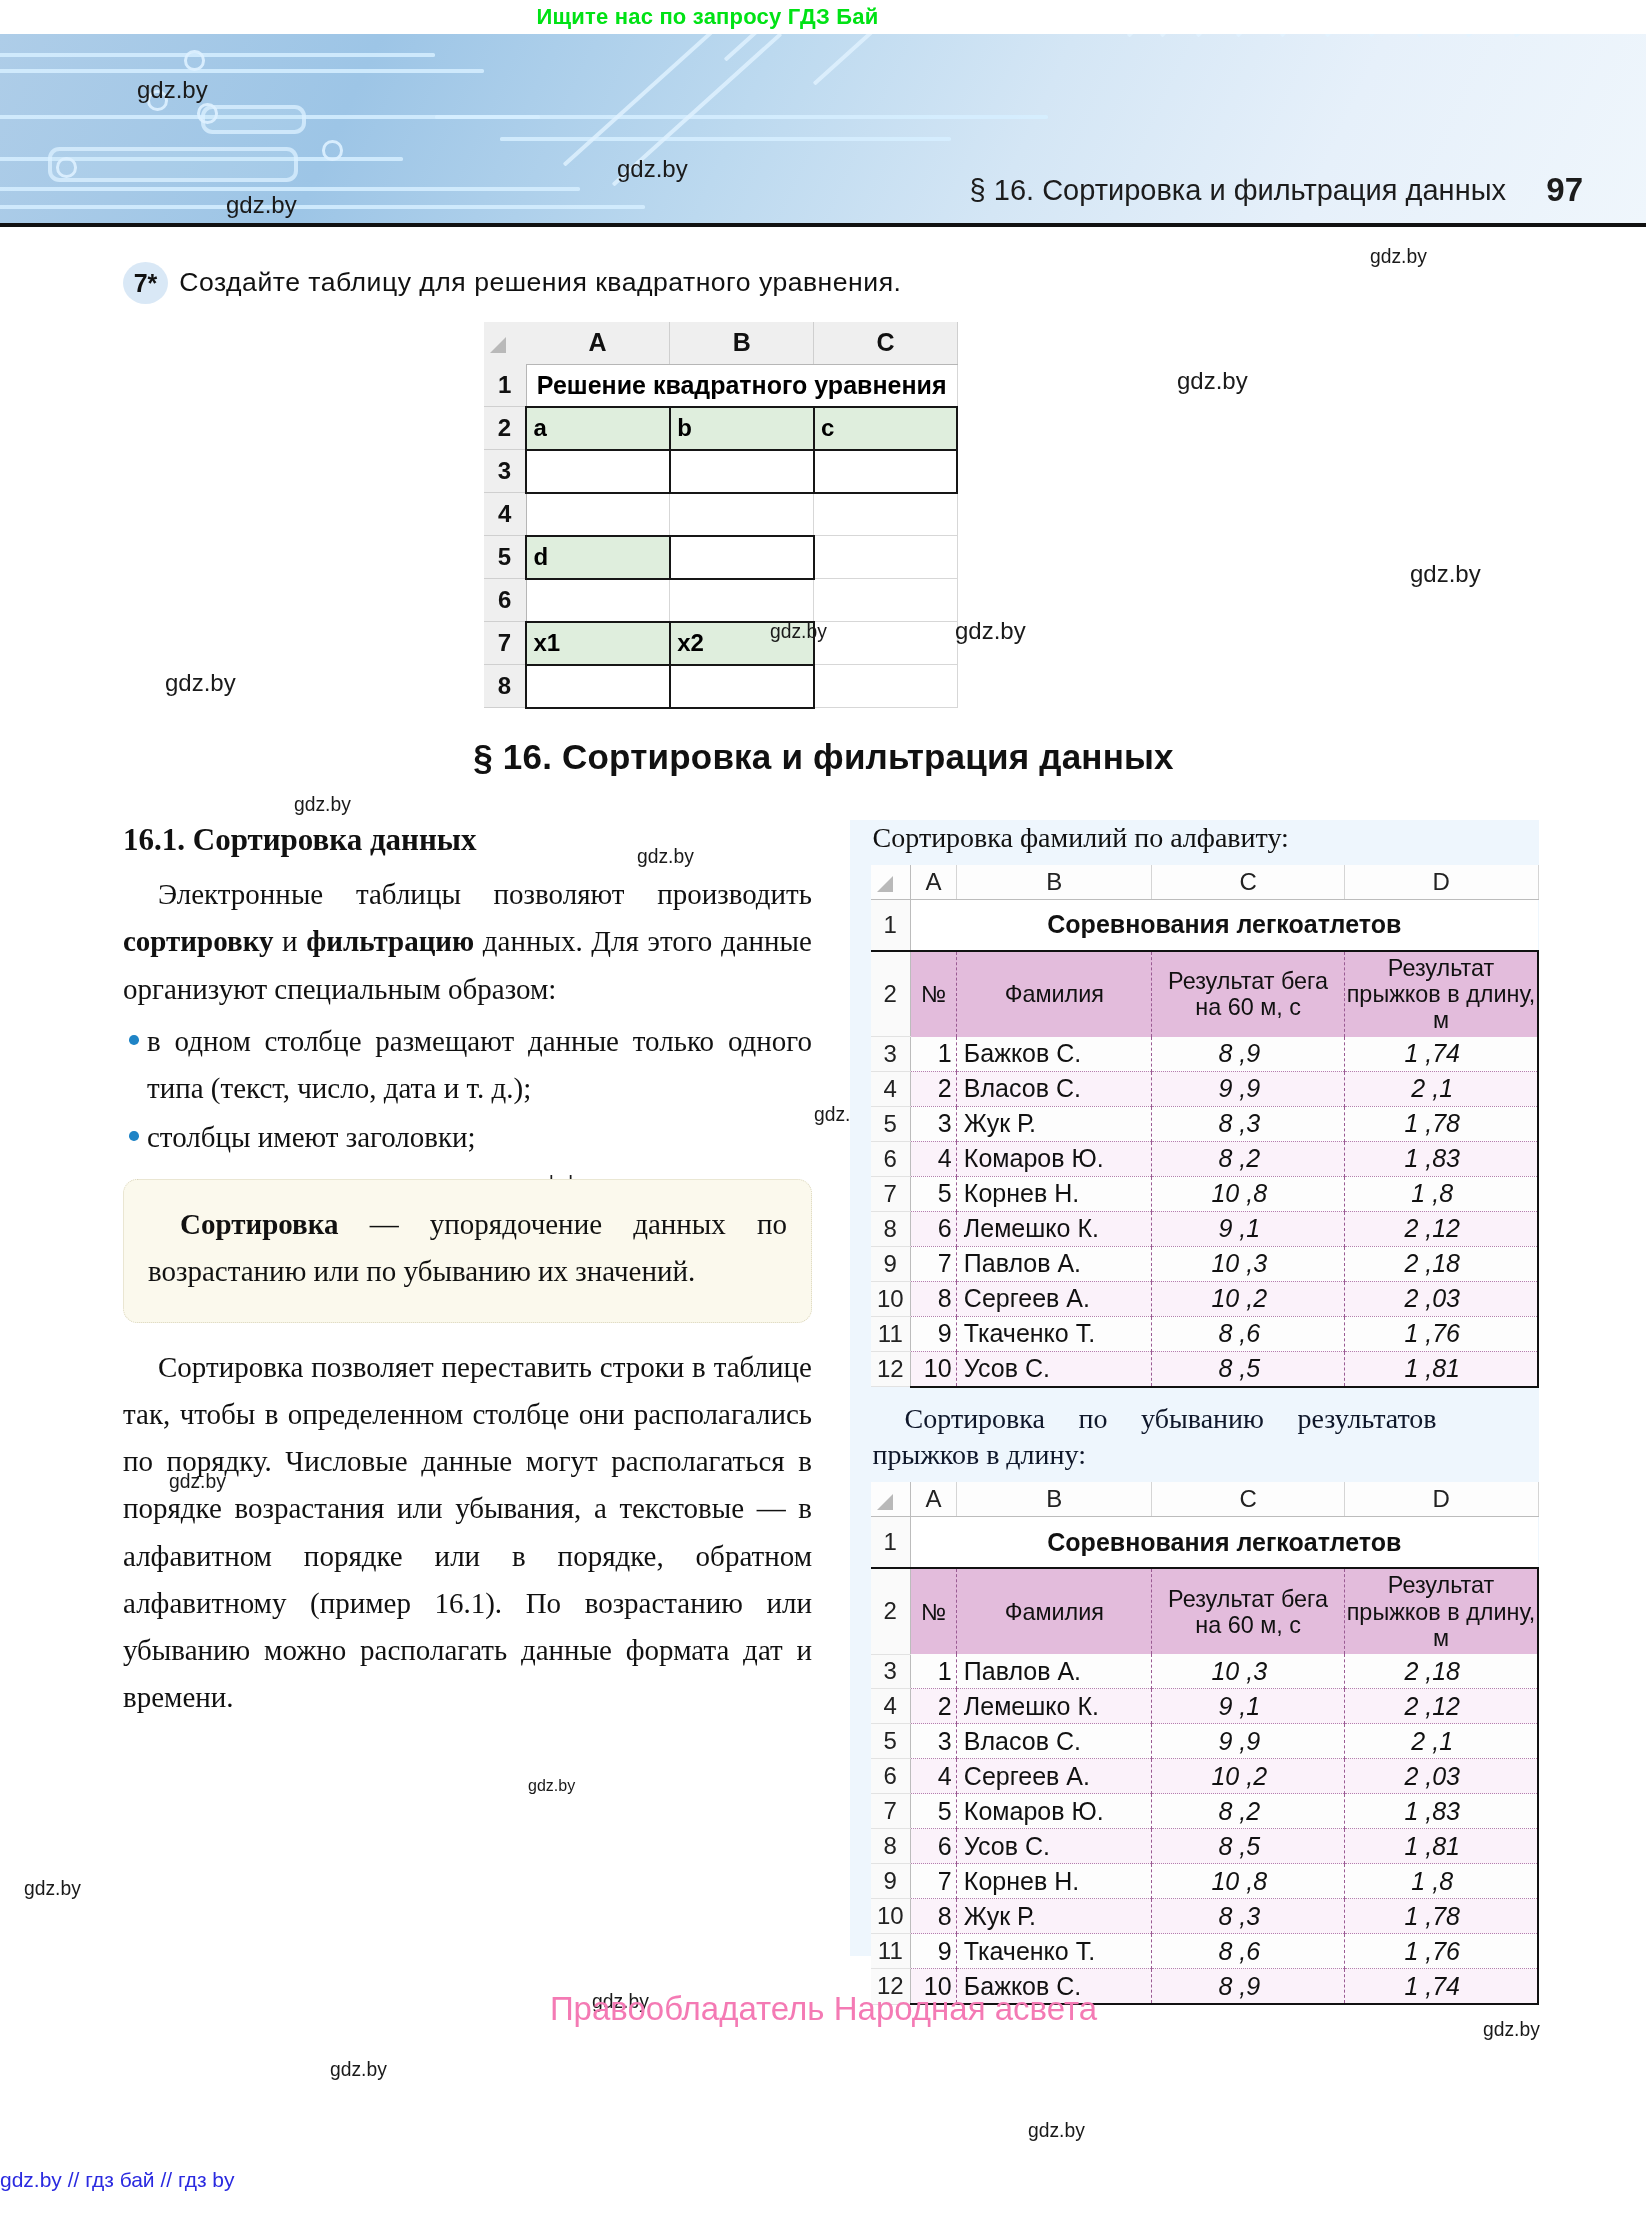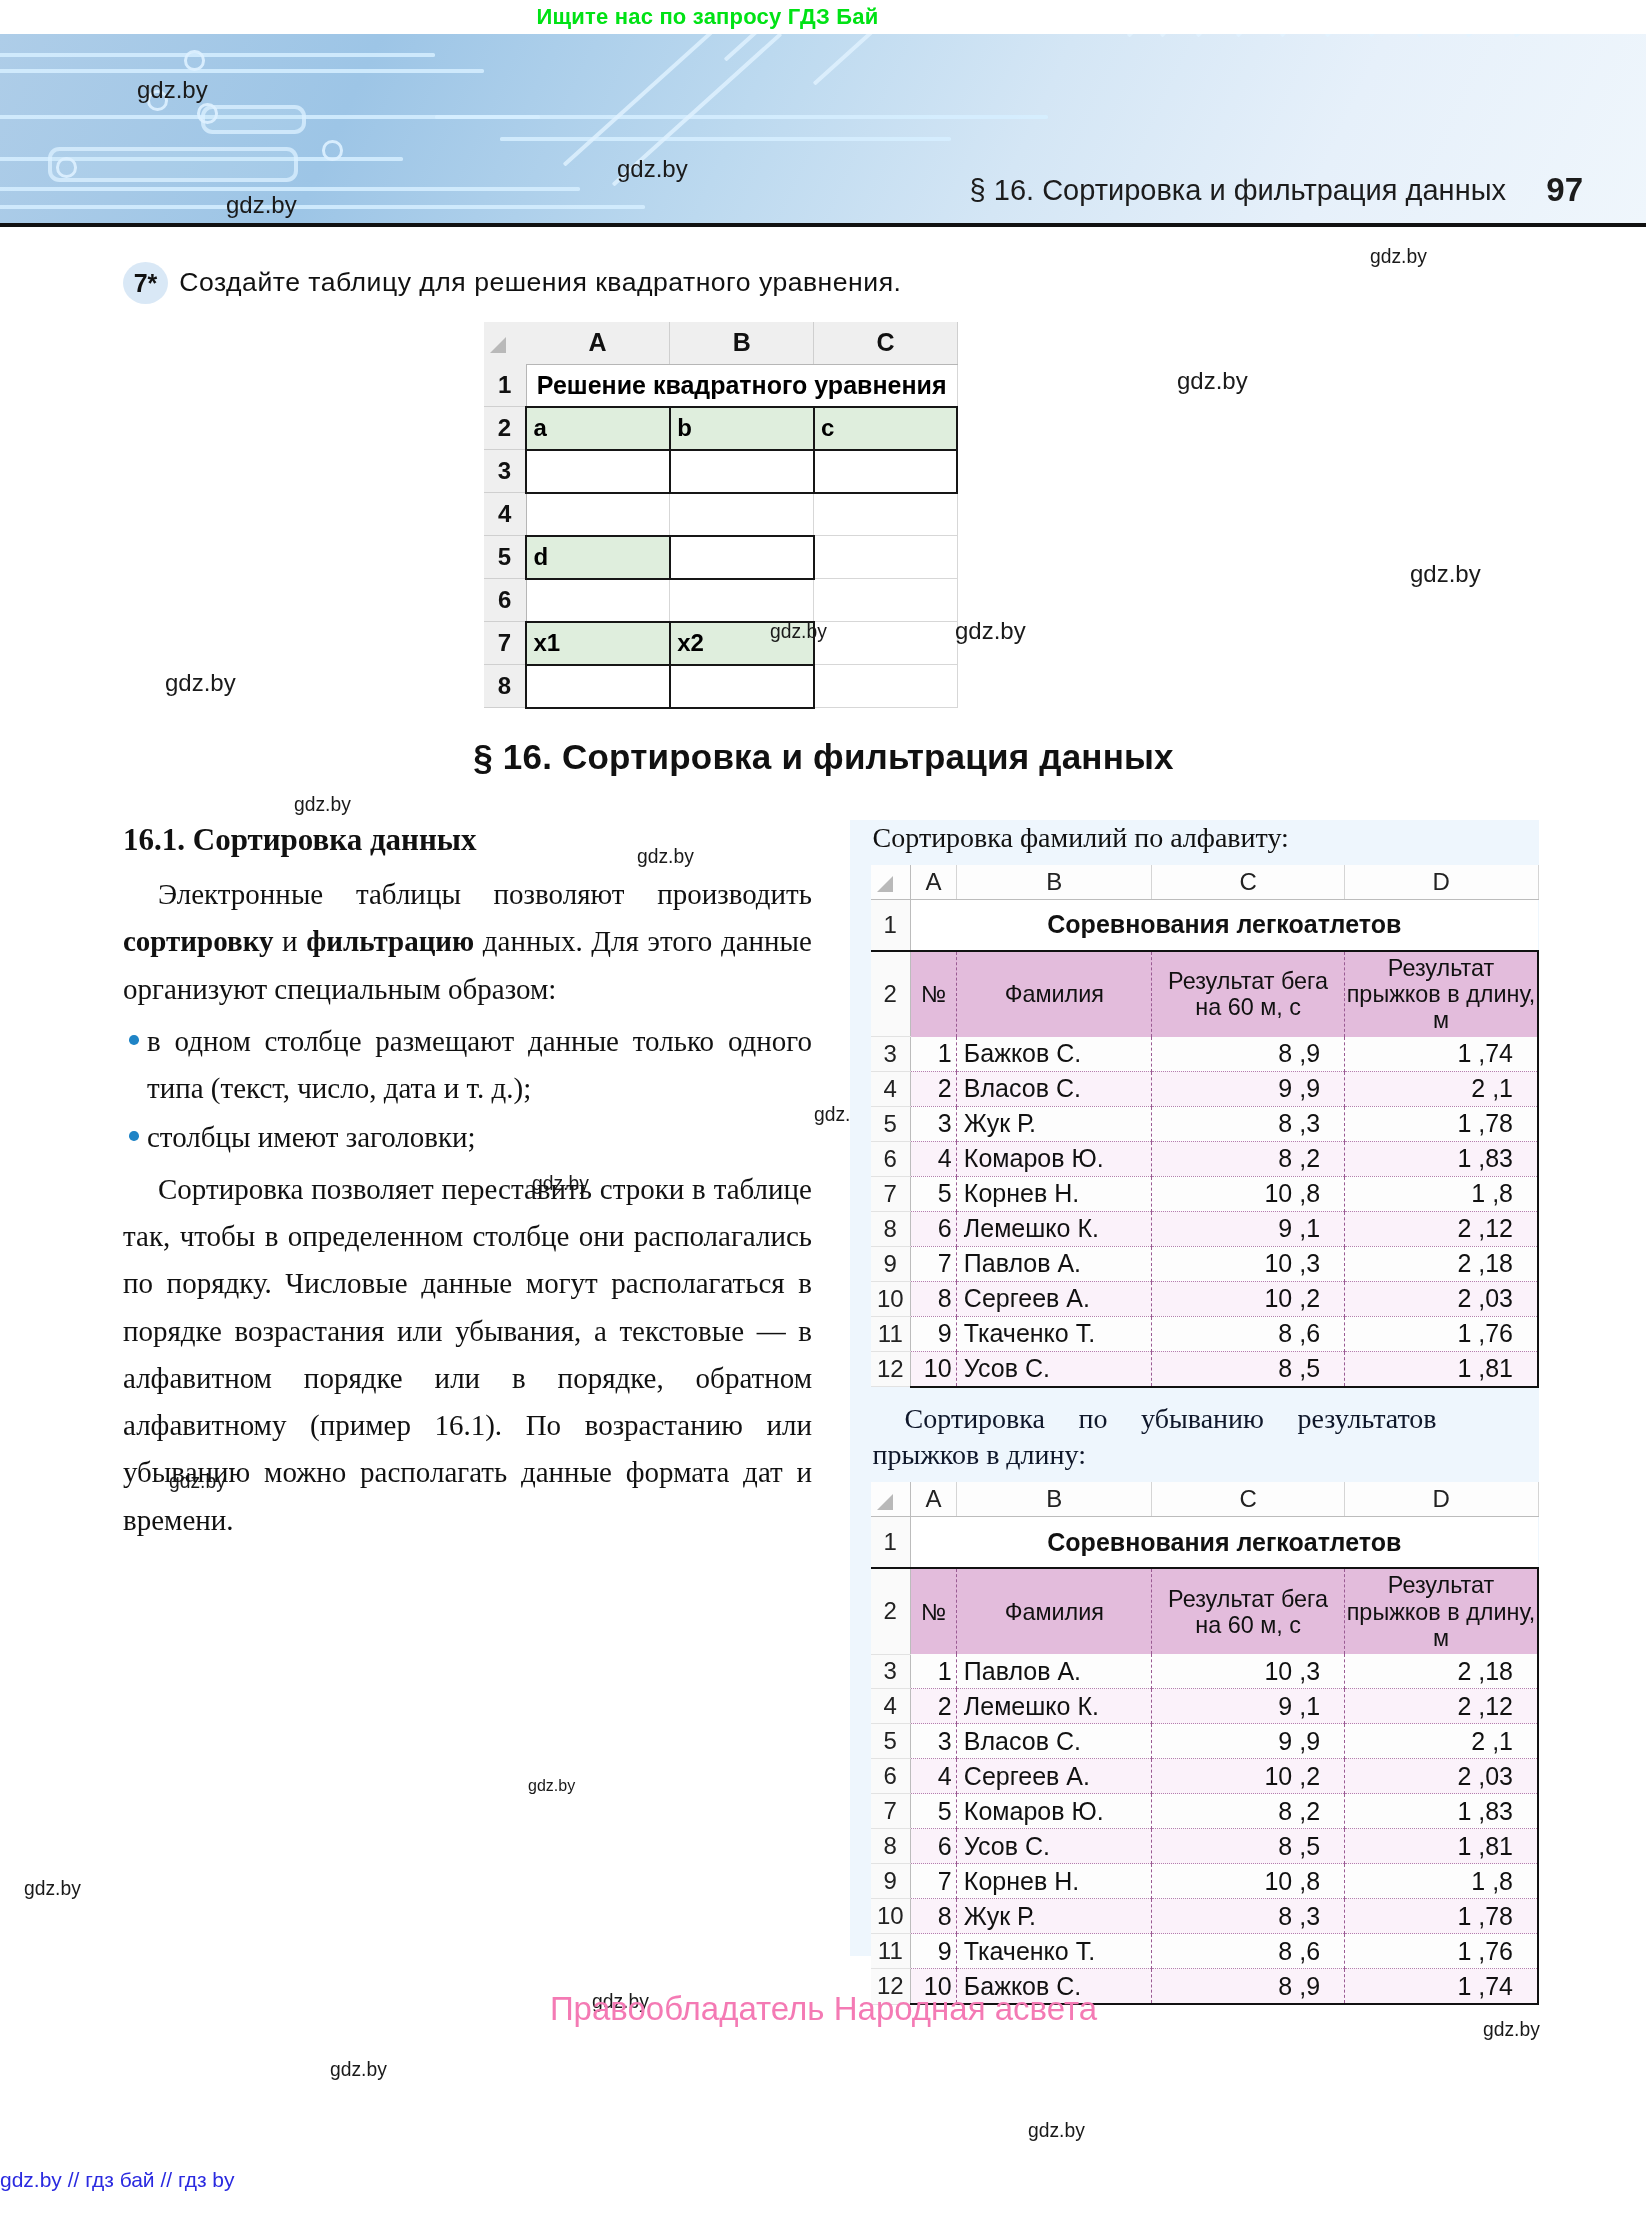--- a/index.html
+++ b/index.html
@@ -180,21 +180,21 @@
   }
   .ath .hd.last { border-right:2.4px solid #111; }
   .ath td.dt {
     background:#fdfdfd; font-size:25px; color:#111; height:34px;
     border-right:1.6px dashed #9a5b93; border-bottom:1.6px dotted #b47fae;
     padding:0 6.4px;
   }
   .ath td.dt.alt { background:#fbf2fa; }
   .ath td.num  { width:35px;  text-align:right; padding-right:4.8px; }
   .ath td.name { width:184px; text-align:left; padding-left:6.4px; }
-  .ath td.val  { width:165px; text-align:right; padding-right:24px; }
+  .ath td.val  { width:165px; text-align:center; padding-right:24px;font-style:italic; }
   .ath td.val.last { border-right:2.4px solid #111; }
   .ath tr.lastrow td.dt { border-bottom:2.4px solid #111; }
   .ath .hdrow-top td { border-top:2.4px solid #111; }
   
   .copyright {
     position:absolute; left:0; top:1990px; width:1647px; text-align:center;
     font-family:"Liberation Sans", sans-serif; font-size:33px; color:#f47ab4;
   }
   .bottom-links {
     position:absolute; left:0; top:2168px; width:1647px; text-align:left;
@@ -338,20 +338,23 @@
 <div class="col-left">
   <h3 class="sub-head">16.1. Сортировка данных</h3>
 
   <p class="para"><span>Электронные таблицы позволяют производить </span><b>сортировку</b><span> и </span><b>фильтрацию</b><span> данных. Для этого данные организуют специальным образом:</span></p>
 
   <ul class="bullets">
     <li>в одном столбце размещают данные только одного типа (текст, число, дата и т. д.);</li>
     <li>столбцы имеют заголовки;</li>
   </ul>
 
+  <div class="definition">
+    <p><b>Сортировка</b><span> — упорядочение данных по возрастанию или по убыванию их значений.</span></p>
+  </div>
 
   <p class="para">Сортировка позволяет переставить строки в таблице так, чтобы в определенном столбце они располагались по порядку. Числовые данные могут располагаться в порядке возрастания или убывания, а текстовые — в алфавитном порядке или в порядке, обратном алфавитному (пример 16.1). По возрастанию или убыванию можно располагать данные формата дат и времени.</p>
 </div>
 
 <div class="col-right">
   <div class="ex-sub">Сортировка фамилий по алфавиту:</div>
 
   <div class="ath">
     <table>
       <tbody>

